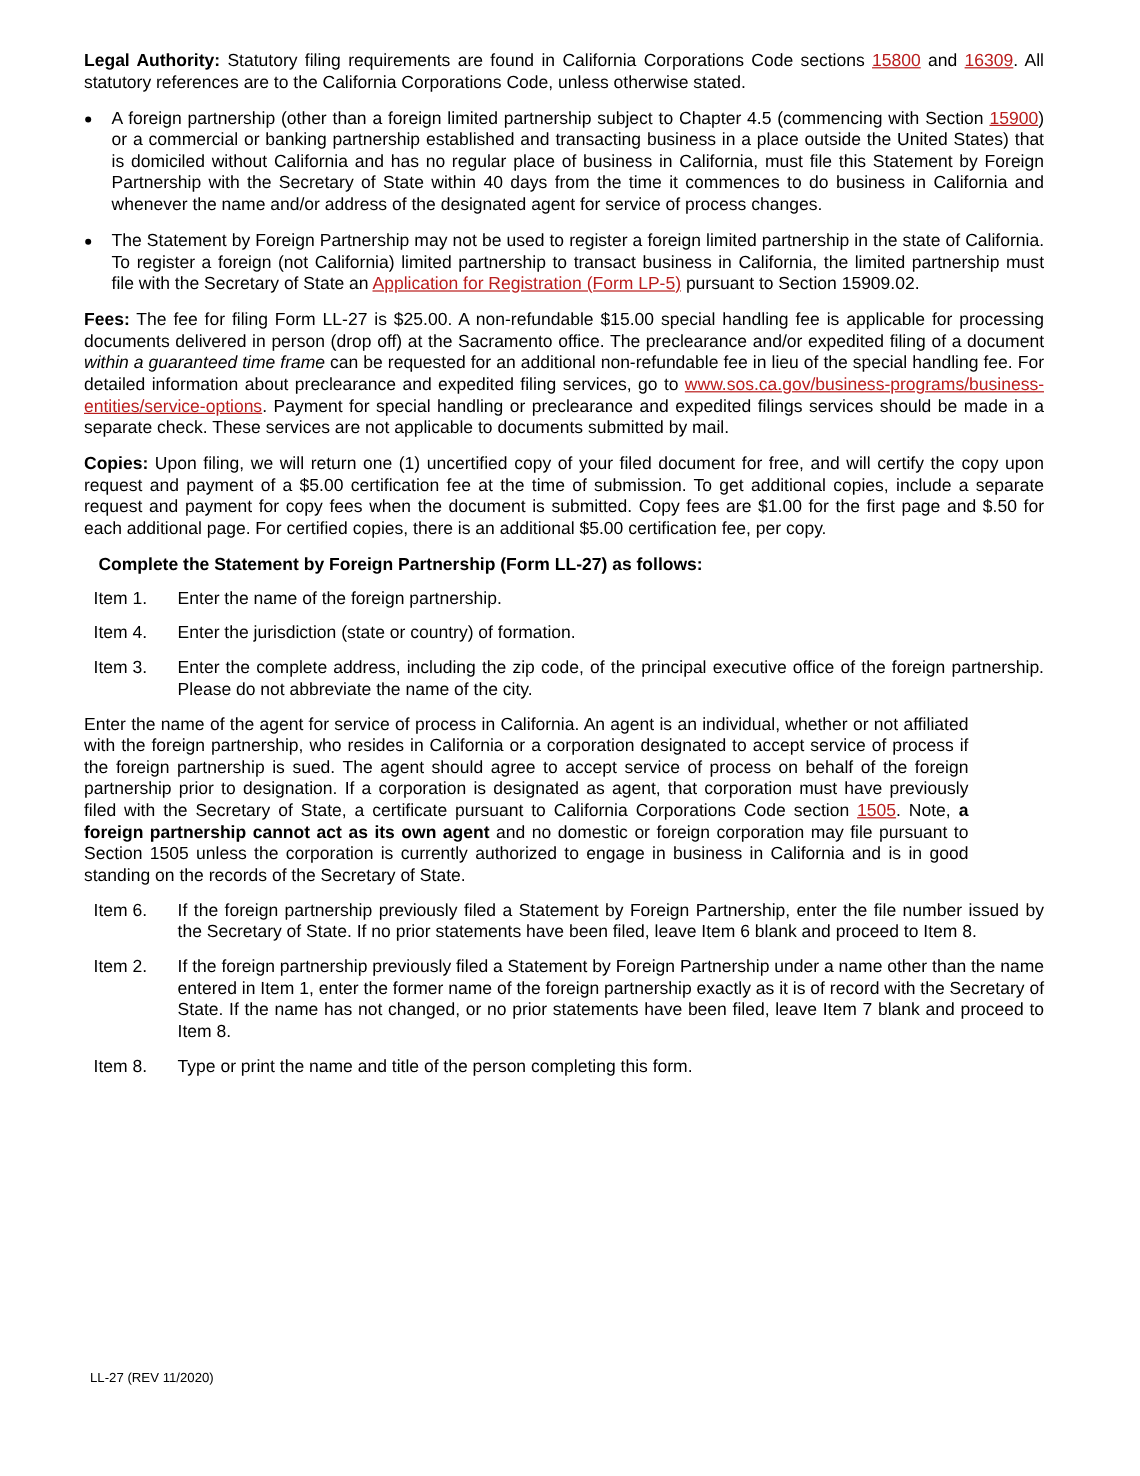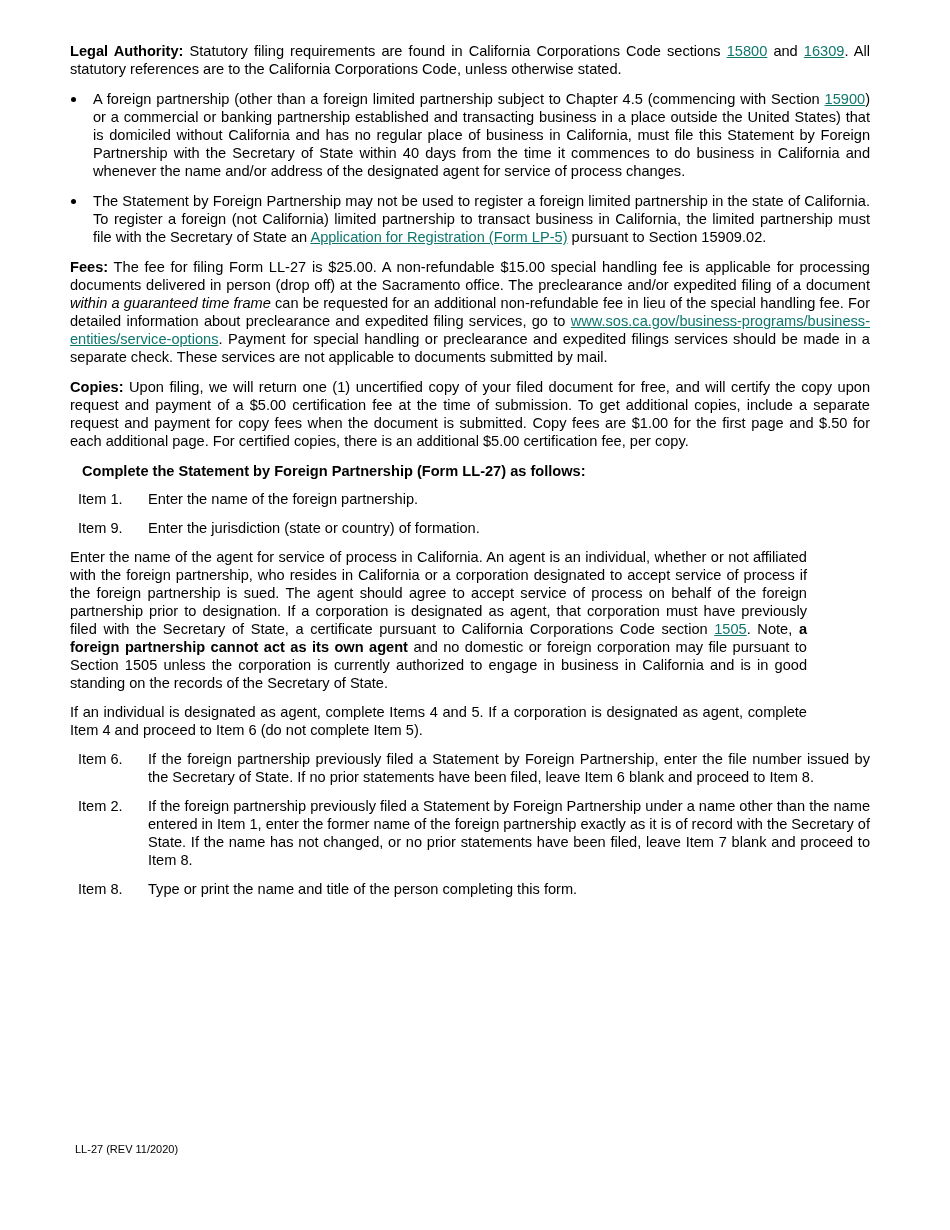--- a/index.html
+++ b/index.html
@@ -9,21 +9,21 @@
     }
     .page { position: absolute; left: 70px; top: 42px; width: 800px; }
     .title {
       text-align: center; font-weight: bold; font-size: 17.5px; line-height: 22px;
       margin: 0 0 12px 0;
     }
     p, li, .item-text {
       font-size: 14.6px; line-height: 18px; text-align: justify; margin: 0;
     }
     .para { margin-bottom: 12px; }
-    a { color: #0f766e; text-decoration: underline; }
+    a { color: #b91c1c; text-decoration: underline; }
     ul.bullets { list-style: none; padding: 0; margin: 0 0 12px 0; }
     ul.bullets li { position: relative; padding-left: 23px; margin-bottom: 12px; }
     ul.bullets li:last-child { margin-bottom: 0; }
     .bullet-dot {
       position: absolute; left: 1px; top: 7px; width: 5px; height: 5px;
       border-radius: 50%; background: #000;
     }
     .section-heading { font-weight: bold; font-size: 14.6px; line-height: 18px; margin: 0 0 10px 12px; }
     .item { display: flex; margin-bottom: 11px; }
     .item-label { width: 78px; flex: none; padding-left: 8px; font-weight: normal; font-size: 14.6px; line-height: 18px; box-sizing: border-box; }
@@ -56,31 +56,36 @@
   <div class="section-heading">Complete the Statement by Foreign Partnership (Form LL-27) as follows:</div>
 
   <div class="item">
     <div class="item-label">Item 1.</div>
     <div class="item-body">
         <p class="item-text">Enter the name of the foreign partnership.</p>
       </div>
   </div>
 
   <div class="item">
-    <div class="item-label">Item 9.</div>
+    <div class="item-label">Item 4.</div>
     <div class="item-body">
         <p class="item-text">Enter the jurisdiction (state or country) of formation.</p>
       </div>
   </div>
 
+  <div class="item">
+    <div class="item-label">Item 3.</div>
+    <div class="item-body">
+        <p class="item-text">Enter the complete address, including the zip code, of the principal executive office of the foreign partnership. Please do not abbreviate the name of the city.</p>
+      </div>
+  </div>
 
   <div class="item">
     <div class="item-body">
       <p class="item-text"><span>Enter the name of the agent for service of process in California. An agent is an individual, whether or not affiliated with the foreign partnership, who resides in California or a corporation designated to accept service of process if the foreign partnership is sued. The agent should agree to accept service of process on behalf of the foreign partnership prior to designation.  If a corporation is designated as agent, that corporation must have previously filed with the Secretary of State, a certificate pursuant to California Corporations Code section </span><a href="#">1505</a><span>. Note, </span><b>a foreign partnership cannot act as its own agent</b><span> and no domestic or foreign corporation may file pursuant to Section 1505 unless the corporation is currently authorized to engage in business in California and is in good standing on the records of the Secretary of State.</span></p>
-      <p class="item-text">If an individual is designated as agent, complete Items 4 and 5. If a corporation is designated as agent, complete Item 4 and proceed to Item 6 (do not complete Item 5).</p>
     </div>
   </div>
 
   <div class="item">
     <div class="item-label">Item 6.</div>
     <div class="item-body">
         <p class="item-text">If the foreign partnership previously filed a Statement by Foreign Partnership, enter the file number issued by the Secretary of State.  If no prior statements have been filed, leave Item 6 blank and proceed to Item 8.</p>
       </div>
   </div>
 

